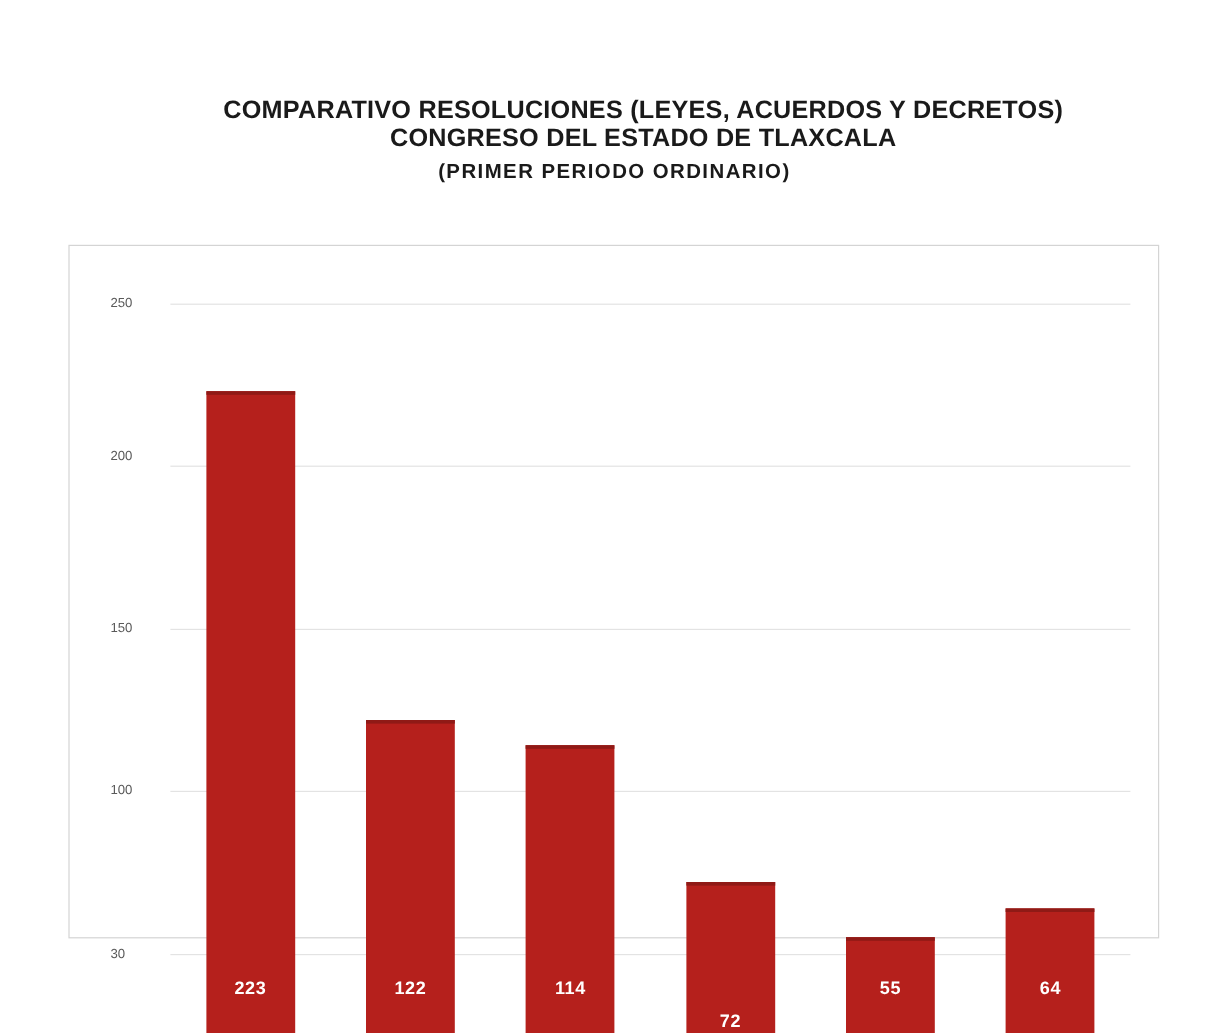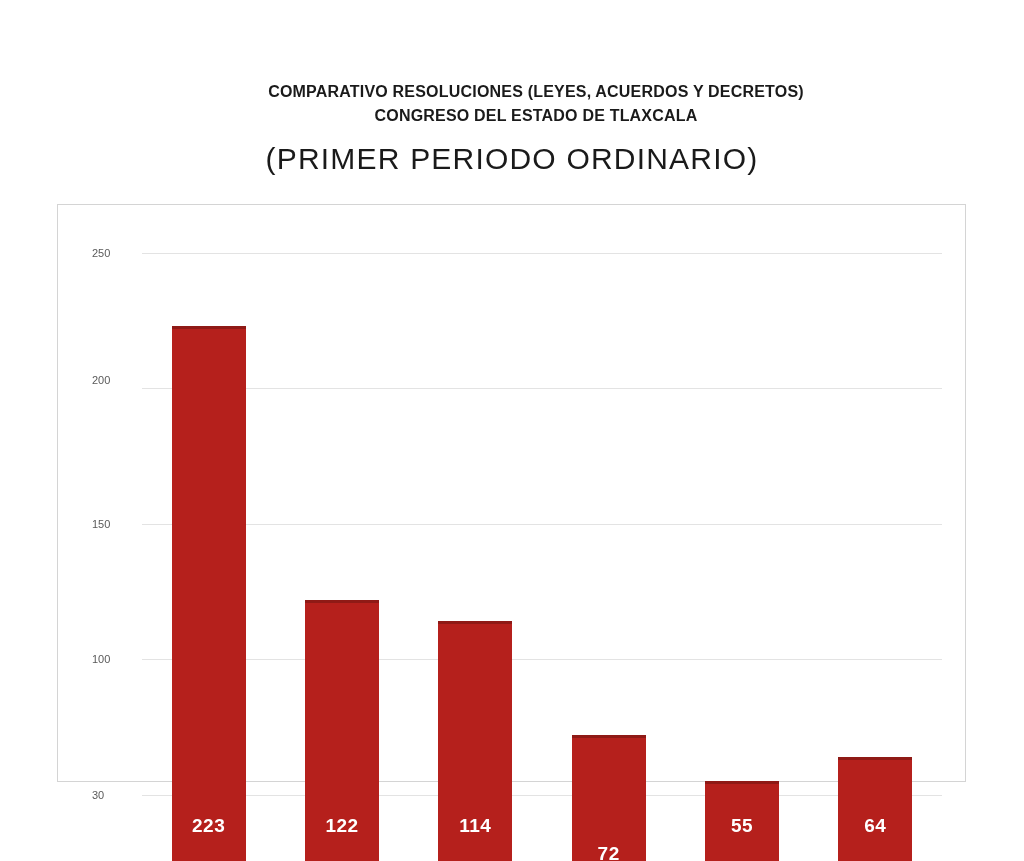--- a/index.html
+++ b/index.html
@@ -19,32 +19,32 @@
   #title-block {
     position: absolute;
     top: 80px;
     left: 0;
     width: 1024px;
     text-align: center;
     color: #1a1a1a;
   }
   .title-line-1,
   .title-line-2 {
-    font-size: 16px;
+    font-size: 21px;
     font-weight: bold;
     letter-spacing: 0.2px;
     line-height: 24px;
     padding-left: 48px;
   }
   .title-line-3 {
-    font-size: 30px;
-    font-weight: normal;
+    font-size: 17px;
+    font-weight: bold;
     letter-spacing: 1.2px;
     line-height: 30px;
-    margin-top: 16px;
+    margin-top: 0;
   }
 
   
   #chart-frame {
     position: absolute;
     left: 57px;
     top: 204px;
     width: 909px;
     height: 578px;
     background: #ffffff;
@@ -90,21 +90,21 @@
     position: absolute;
     background: #b5201c;
     box-sizing: border-box;
     border-top: 3px solid #8f1a16;
   }
   .bar-value {
     position: absolute;
     width: 100%;
     text-align: center;
     color: #ffffff;
-    font-size: 19px;
+    font-size: 15px;
     font-weight: bold;
     letter-spacing: 0.5px;
   }
 </style>
 </head>
 <body>
 
 <div id="title-block">
   <div class="title-line-1">COMPARATIVO RESOLUCIONES (LEYES, ACUERDOS Y DECRETOS)</div>
   <div class="title-line-2">CONGRESO DEL ESTADO DE TLAXCALA</div>

